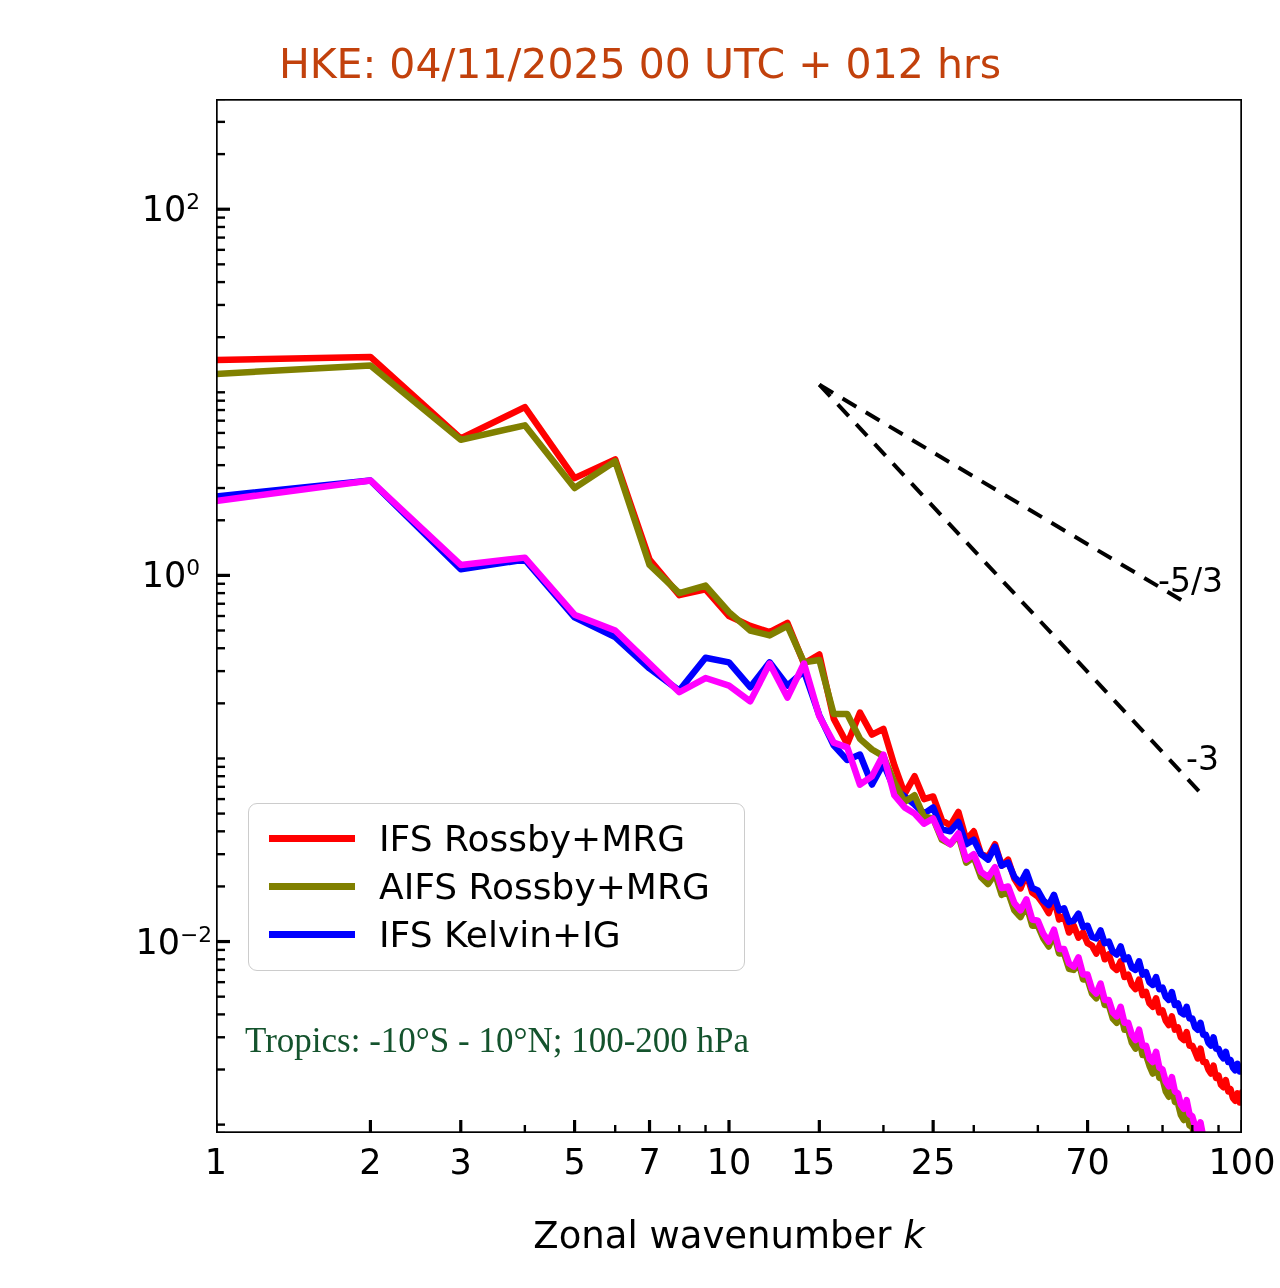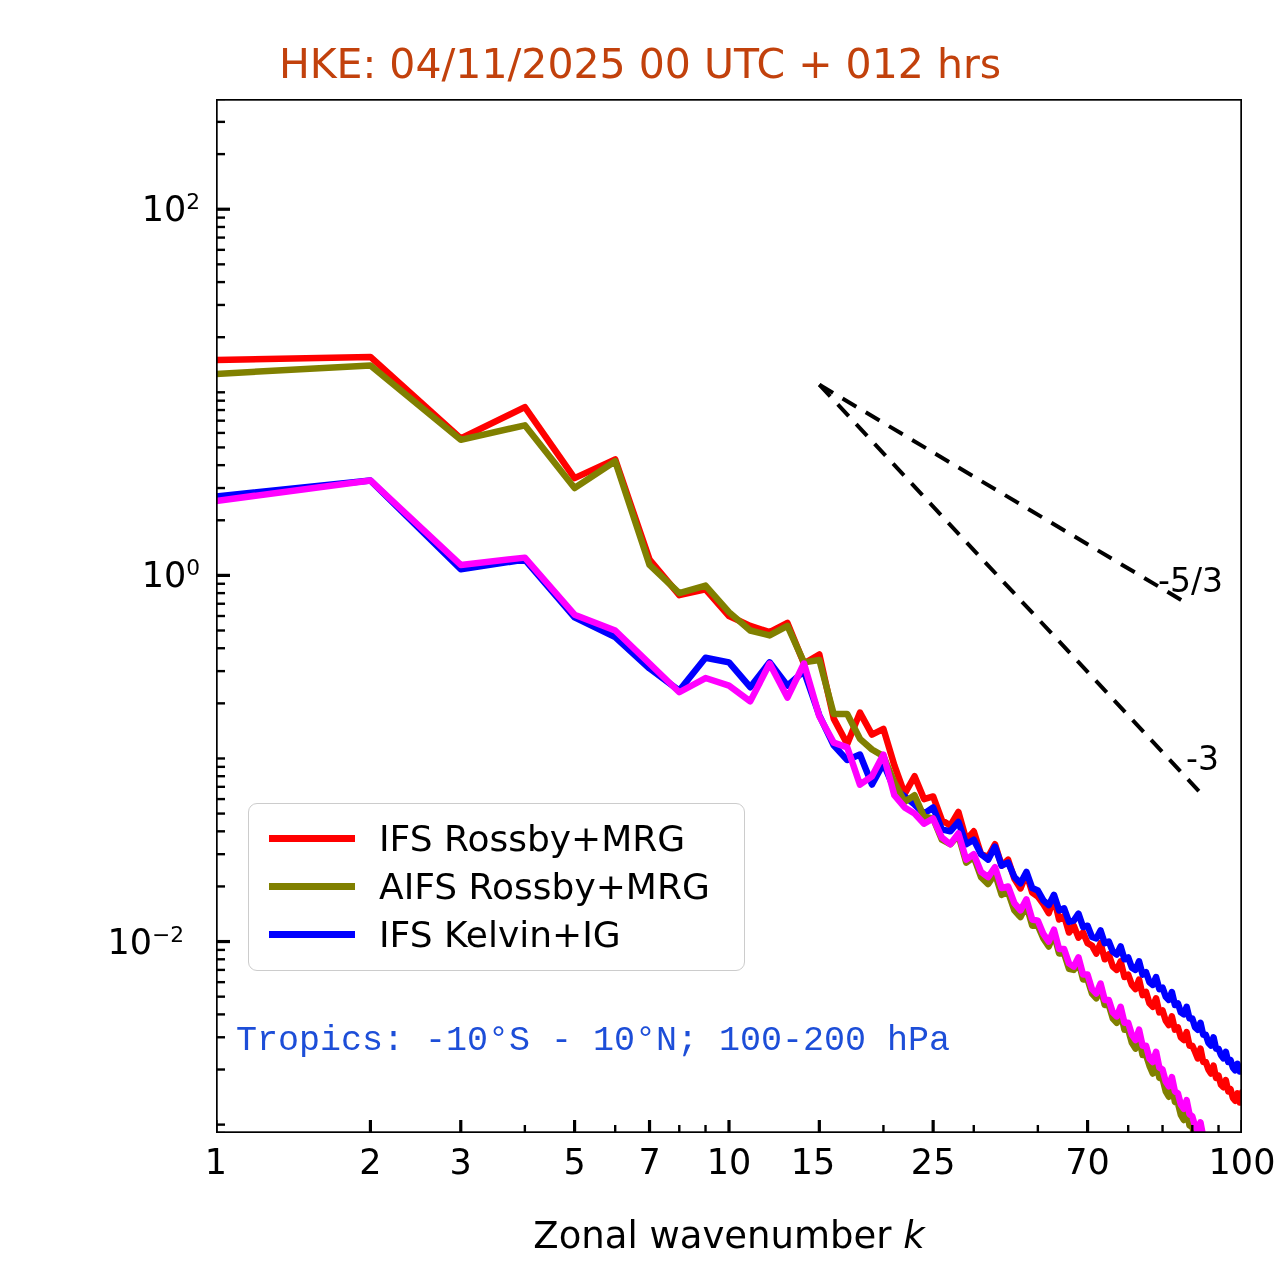--- a/index.html
+++ b/index.html
@@ -36,22 +36,22 @@
   #legend{
     position:absolute;left:248px;top:762px;width:497px;
     border:1.3px solid #cccccc;border-radius:9px;background:rgba(255,255,255,0.95);
     padding:10px 0 12px 0;box-sizing:border-box;margin-top:41px;
   }
   .leg-row{display:flex;align-items:center;height:48px;padding-left:20px;}
   .leg-swatch{width:86px;height:7px;margin-right:24px;flex:0 0 auto;}
   .leg-text{font-size:36px;color:#000;white-space:nowrap;font-family:"DejaVu Sans",sans-serif;}
 
   #annot{
-    position:absolute;left:236px;top:1021px;font-size:35px;color:#1d4ed8;white-space:nowrap;
-    font-family:Liberation Mono, monospace;
+    position:absolute;left:245px;top:1021px;font-size:35px;color:#14532d;white-space:nowrap;
+    font-family:Liberation Serif, serif;
   }
   .slope-lbl{
     position:absolute;font-size:33px;color:#000;white-space:nowrap;
     font-family:"DejaVu Sans",sans-serif;
   }
 </style>
 </head>
 <body>
 
 <div id="root">
@@ -150,21 +150,21 @@
           <line x1="0" y1="110.22488475051398" x2="14" y2="110.22488475051398" stroke="#000" stroke-width="3.2"></line>
           <line x1="0" y1="55.11244237525693" x2="9" y2="55.11244237525693" stroke="#000" stroke-width="2.4"></line>
           <line x1="0" y1="22.873730262576032" x2="9" y2="22.873730262576032" stroke="#000" stroke-width="2.4"></line>
           <line x1="0" y1="0" x2="9" y2="0" stroke="#000" stroke-width="2.4"></line>
         </g>
       <rect x="0" y="0" width="1026" height="1034" fill="none" stroke="#000" stroke-width="3.4"></rect>
     </svg>
   </div>
 
   <div id="ytick-labels">
-      <div class="ytick-lbl" style="left: 80px; width: 104px; top: 941.543px;">10<sup>−2</sup></div>
+      <div class="ytick-lbl" style="left: 108px; width: 104px; top: 941.543px;">10<sup>−2</sup></div>
       <div class="ytick-lbl" style="left: 96px; width: 104px; top: 575.384px;">10<sup>0</sup></div>
       <div class="ytick-lbl" style="left: 96px; width: 104px; top: 209.225px;">10<sup>2</sup></div>
     </div>
   <div id="xtick-labels">
       <div class="xtick-lbl" style="left: 216px;">1</div>
       <div class="xtick-lbl" style="left: 370.428px;">2</div>
       <div class="xtick-lbl" style="left: 460.763px;">3</div>
       <div class="xtick-lbl" style="left: 574.572px;">5</div>
       <div class="xtick-lbl" style="left: 649.535px;">7</div>
       <div class="xtick-lbl" style="left: 729px;">10</div>

